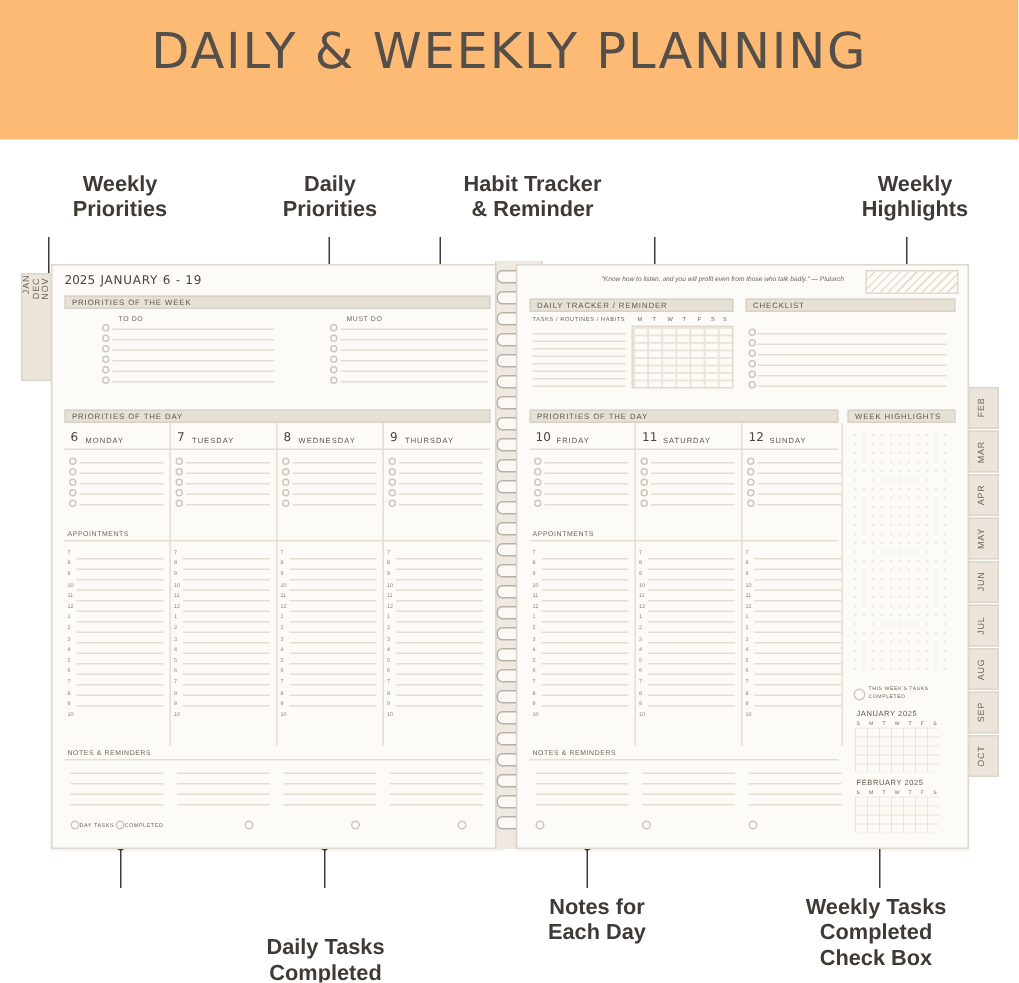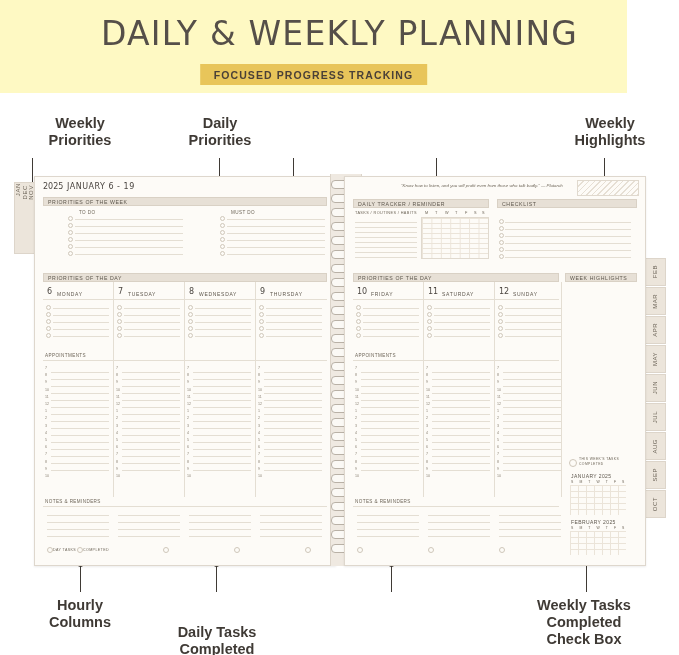--- a/index.html
+++ b/index.html
@@ -8,22 +8,22 @@
     background:#ffffff;
     font-family:"Liberation Sans", sans-serif;
     color:#4a4540;
     overflow:hidden;
     position:relative;
   }
   .page{position:relative;width:679px;height:655px;}
 
   
   .header{
-    position:absolute;left:0;top:0;width:627px;height:93px;
-    background:#fef9c3;
+    position:absolute;left:0;top:0;width:679px;height:93px;
+    background:#fdba74;
   }
   .header-title{
     position:absolute;left:0;top:14px;width:679px;
     text-align:center;
     font-size:33px;
     letter-spacing:1.2px;
     color:#554f49;
     font-family:"DejaVu Sans", sans-serif;
     font-weight:400;
   }
@@ -196,68 +196,71 @@
     line-height:7.2px;
   }
 </style>
 </head>
 <body>
 
 <div class="page">
 
   <div class="header">
     <div class="header-title">DAILY &amp; WEEKLY PLANNING</div>
-    <div class="header-badge">FOCUSED PROGRESS TRACKING</div>
   </div>
 
   <div class="callout" style="left:30px;top:115px;width:100px;">
     <span style="white-space:pre-line;">Weekly
 Priorities</span>
   </div>
   <div class="leader v" style="left:32px;top:158px;height:78px;"></div>
   <div class="leader h" style="left:32px;top:236px;width:46px;"></div>
   <div class="dot" style="left:76px;top:234px;"></div>
 
   <div class="callout" style="left:170px;top:115px;width:100px;">
     <span style="white-space:pre-line;">Daily
 Priorities</span>
   </div>
   <div class="leader v" style="left:219px;top:158px;height:168px;"></div>
   <div class="dot" style="left:217px;top:324px;"></div>
 
+  <div class="callout" style="left:292px;top:115px;width:126px;">
+    <span style="white-space:pre-line;">Habit Tracker
+&amp; Reminder</span>
+  </div>
   <div class="leader v" style="left:293px;top:158px;height:48px;"></div>
   <div class="leader h" style="left:293px;top:206px;width:71px;"></div>
   <div class="dot" style="left:362px;top:204px;"></div>
 
   <div class="leader v" style="left:436px;top:158px;height:80px;"></div>
   <div class="leader h" style="left:436px;top:238px;width:62px;"></div>
   <div class="dot" style="left:496px;top:236px;"></div>
 
   <div class="callout" style="left:558px;top:115px;width:104px;">
     <span style="white-space:pre-line;">Weekly
 Highlights</span>
   </div>
   <div class="leader v" style="left:604px;top:158px;height:182px;"></div>
   <div class="dot" style="left:602px;top:338px;"></div>
 
-  <div class="callout" style="left:28px;top:597px;width:104px;">
-    <span style="white-space:pre-line;">Hourly
-Columns</span>
-  </div>
   <div class="leader v" style="left:80px;top:566px;height:26px;"></div>
   <div class="dot" style="left:78px;top:562px;"></div>
 
   <div class="callout" style="left:158px;top:597px;width:118px;margin-top:27px;">
     <span style="white-space:pre-line;">Daily Tasks
 Completed
 Indicators</span>
   </div>
   <div class="leader v" style="left:216px;top:566px;height:26px;"></div>
   <div class="dot" style="left:214px;top:562px;"></div>
 
+  <div class="callout" style="left:348px;top:597px;width:100px;">
+    <span style="white-space:pre-line;">Notes for
+Each Day</span>
+  </div>
   <div class="leader v" style="left:391px;top:566px;height:26px;"></div>
   <div class="dot" style="left:389px;top:562px;"></div>
 
   <div class="callout" style="left:520px;top:597px;width:128px;">
     <span style="white-space:pre-line;">Weekly Tasks
 Completed
 Check Box</span>
   </div>
   <div class="leader v" style="left:586px;top:478px;height:114px;"></div>
   <div class="dot" style="left:584px;top:474px;"></div>

